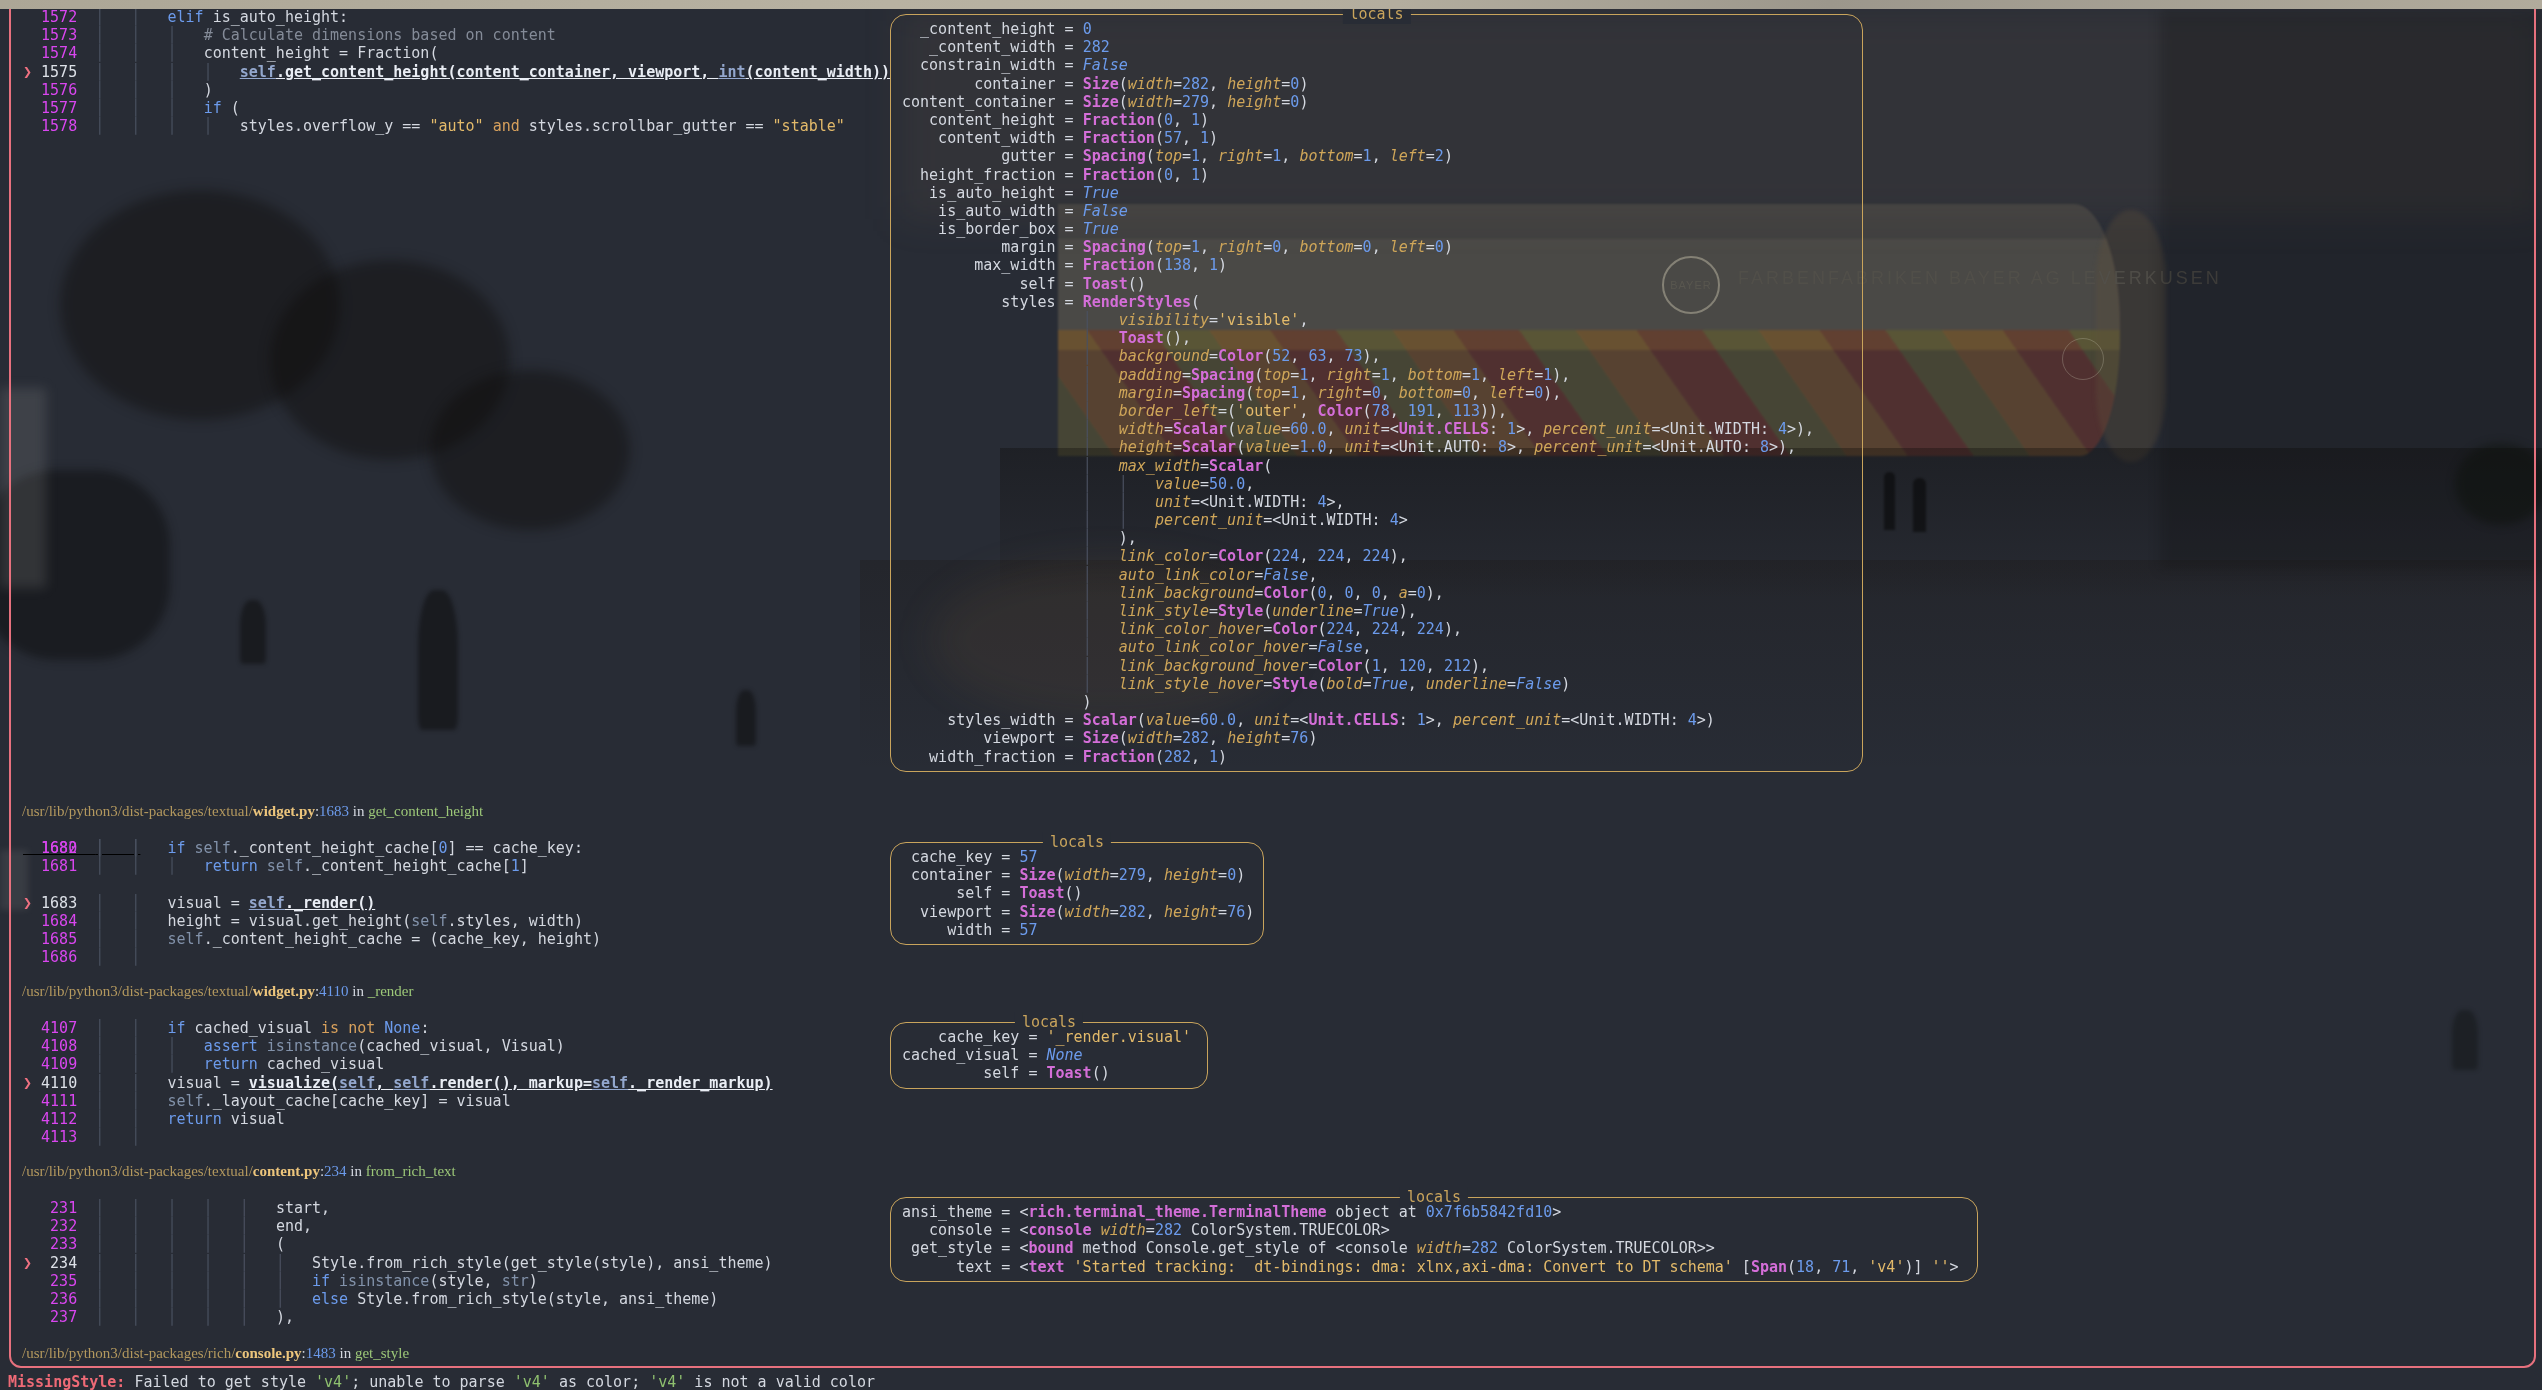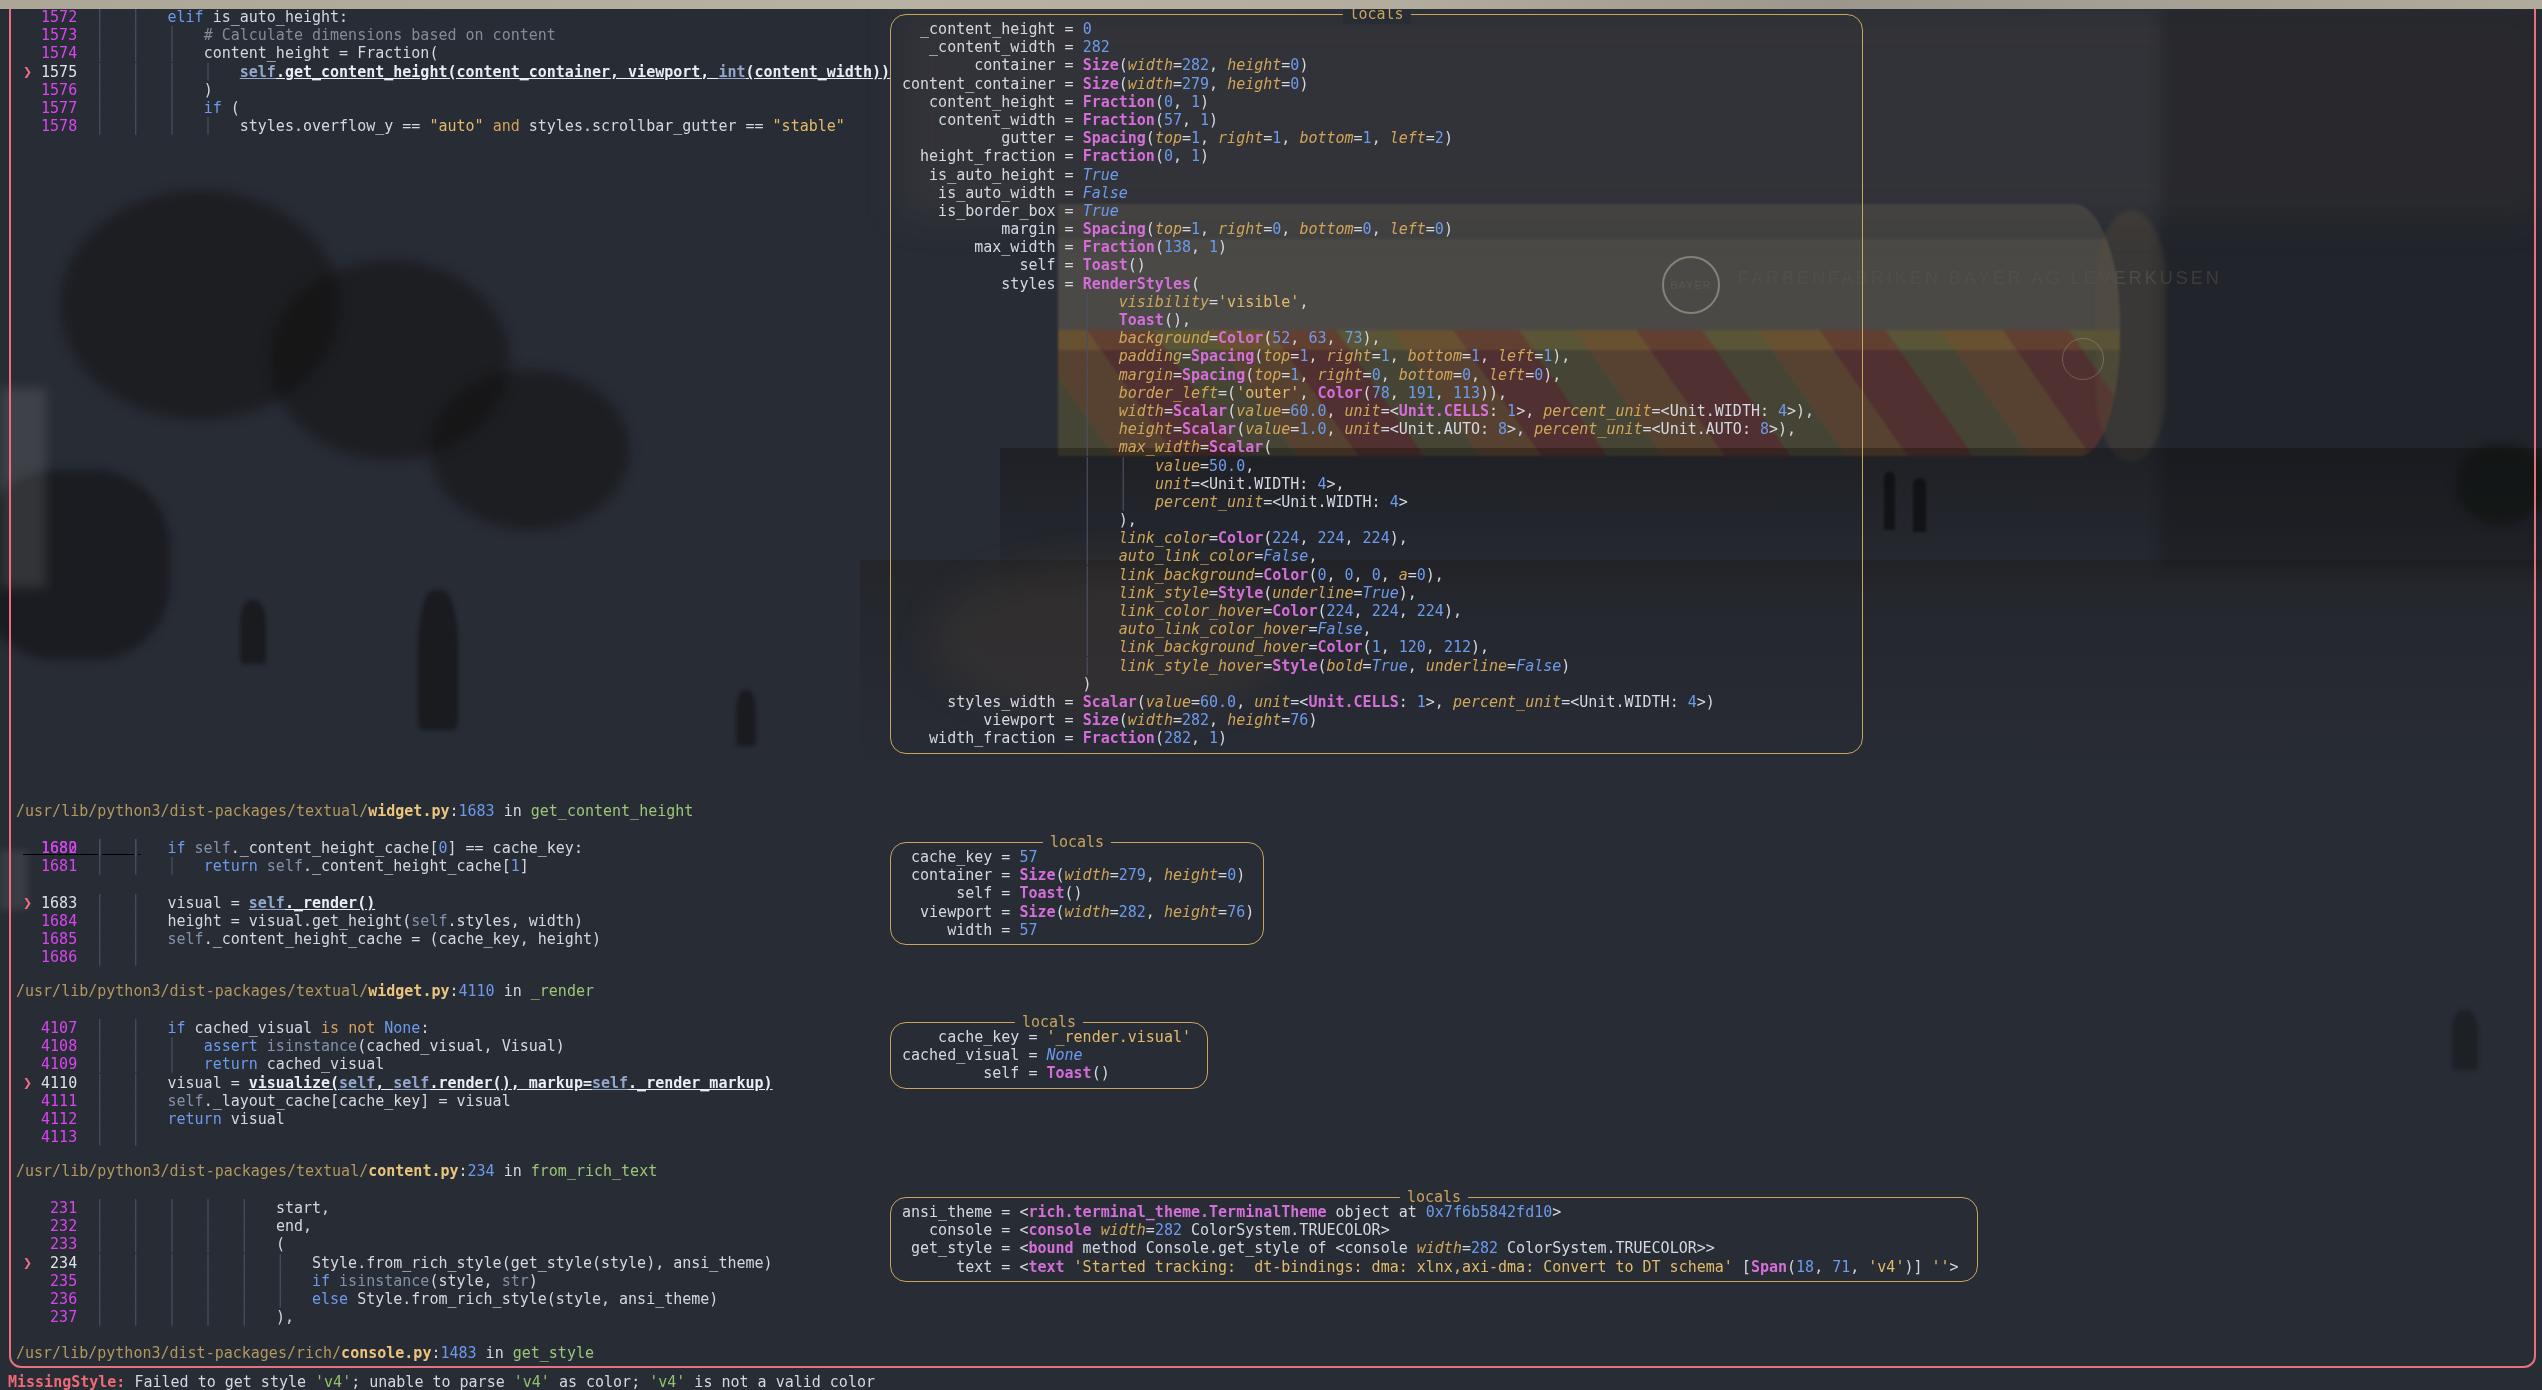--- a/index.html
+++ b/index.html
@@ -41,21 +41,21 @@
   #wp-sand{left:930px;top:560px;width:360px;height:160px;background:rgba(150,110,60,.10);border-radius:50%;filter:blur(18px);}
   
   #topstrip{position:absolute;left:0;top:0;width:2542px;height:9px;z-index:3;
     background:linear-gradient(90deg,#aca696 0%,#b8b2a2 35%,#b3ad9e 55%,#9c978c 72%,#b1ab9c 100%);}
   
   #tb-box{position:absolute;left:9px;top:-14px;width:2527px;height:1382px;z-index:1;
     border:2px solid #e7717e;border-radius:12px;box-sizing:border-box;}
   
   #tb-root{position:absolute;inset:0;z-index:2;}
   .ln{position:absolute;left:23px;height:18.2px;line-height:18.2px;white-space:pre;}
-  .hdr{left:16px;}
+  .hdr{left:22px;font-family:Liberation Serif, serif;}
   .panel{position:absolute;border:1px solid #c9a45c;border-radius:16px;padding:5px 11px;box-sizing:border-box;}
   .panel .ln{position:relative;left:0;}
   .ptitle{position:absolute;top:-11px;left:50%;transform:translateX(-50%);background:#282c35;
     color:#c9a45c;padding:0 7px;white-space:pre;line-height:20px;}
   .exc{left:8px;}
   
   .t-def{color:#d4d8e0}
   .t-kw{color:#6c9bec}
   .t-opw{color:#d7a05c}
   .t-str{color:#e3ba6a}
@@ -117,20 +117,21 @@
       <div class="ln" style="top: 26.2px;"><span class="t-mark">  </span><span class="t-no">1573  </span><span class="t-guide">│   │   │   </span><span class="t-com"># Calculate dimensions based on content</span></div>
       <div class="ln" style="top: 44.4px;"><span class="t-mark">  </span><span class="t-no">1574  </span><span class="t-guide">│   │   │   </span><span class="t-def">content_height = Fraction(</span></div>
       <div class="ln" style="top: 62.6px;"><span class="t-mark">❯ </span><span class="t-noh">1575  </span><span class="t-guide">│   │   │   │   </span><span class="t-ulb">self</span><span class="t-ul">.get_content_height(content_container, viewport, </span><span class="t-ulb">int</span><span class="t-ul">(content_width))</span></div>
       <div class="ln" style="top: 80.8px;"><span class="t-mark">  </span><span class="t-no">1576  </span><span class="t-guide">│   │   │   </span><span class="t-def">)</span></div>
       <div class="ln" style="top: 99px;"><span class="t-mark">  </span><span class="t-no">1577  </span><span class="t-guide">│   │   │   </span><span class="t-kw">if</span><span class="t-def"> (</span></div>
       <div class="ln" style="top: 117.2px;"><span class="t-mark">  </span><span class="t-no">1578  </span><span class="t-guide">│   │   │   │   </span><span class="t-def">styles.overflow_y == </span><span class="t-str">"auto"</span><span class="t-def"> </span><span class="t-opw">and</span><span class="t-def"> styles.scrollbar_gutter == </span><span class="t-str">"stable"</span></div>
       <div class="panel" style="left: 890px; top: 14px; width: 973px;">
         <span class="ptitle">locals</span>
         <div class="ln"><span class="t-def">  _content_height = </span><span class="t-num">0</span></div>
         <div class="ln"><span class="t-def">   _content_width = </span><span class="t-num">282</span></div>
+        <div class="ln"><span class="t-def">  constrain_width = </span><span class="t-bool">False</span></div>
         <div class="ln"><span class="t-def">        container = </span><span class="t-cls">Size</span><span class="t-def">(</span><span class="t-attr">width</span><span class="t-def">=</span><span class="t-num">282</span><span class="t-def">, </span><span class="t-attr">height</span><span class="t-def">=</span><span class="t-num">0</span><span class="t-def">)</span></div>
         <div class="ln"><span class="t-def">content_container = </span><span class="t-cls">Size</span><span class="t-def">(</span><span class="t-attr">width</span><span class="t-def">=</span><span class="t-num">279</span><span class="t-def">, </span><span class="t-attr">height</span><span class="t-def">=</span><span class="t-num">0</span><span class="t-def">)</span></div>
         <div class="ln"><span class="t-def">   content_height = </span><span class="t-cls">Fraction</span><span class="t-def">(</span><span class="t-num">0</span><span class="t-def">, </span><span class="t-num">1</span><span class="t-def">)</span></div>
         <div class="ln"><span class="t-def">    content_width = </span><span class="t-cls">Fraction</span><span class="t-def">(</span><span class="t-num">57</span><span class="t-def">, </span><span class="t-num">1</span><span class="t-def">)</span></div>
         <div class="ln"><span class="t-def">           gutter = </span><span class="t-cls">Spacing</span><span class="t-def">(</span><span class="t-attr">top</span><span class="t-def">=</span><span class="t-num">1</span><span class="t-def">, </span><span class="t-attr">right</span><span class="t-def">=</span><span class="t-num">1</span><span class="t-def">, </span><span class="t-attr">bottom</span><span class="t-def">=</span><span class="t-num">1</span><span class="t-def">, </span><span class="t-attr">left</span><span class="t-def">=</span><span class="t-num">2</span><span class="t-def">)</span></div>
         <div class="ln"><span class="t-def">  height_fraction = </span><span class="t-cls">Fraction</span><span class="t-def">(</span><span class="t-num">0</span><span class="t-def">, </span><span class="t-num">1</span><span class="t-def">)</span></div>
         <div class="ln"><span class="t-def">   is_auto_height = </span><span class="t-bool">True</span></div>
         <div class="ln"><span class="t-def">    is_auto_width = </span><span class="t-bool">False</span></div>
         <div class="ln"><span class="t-def">    is_border_box = </span><span class="t-bool">True</span></div>
         <div class="ln"><span class="t-def">           margin = </span><span class="t-cls">Spacing</span><span class="t-def">(</span><span class="t-attr">top</span><span class="t-def">=</span><span class="t-num">1</span><span class="t-def">, </span><span class="t-attr">right</span><span class="t-def">=</span><span class="t-num">0</span><span class="t-def">, </span><span class="t-attr">bottom</span><span class="t-def">=</span><span class="t-num">0</span><span class="t-def">, </span><span class="t-attr">left</span><span class="t-def">=</span><span class="t-num">0</span><span class="t-def">)</span></div>

